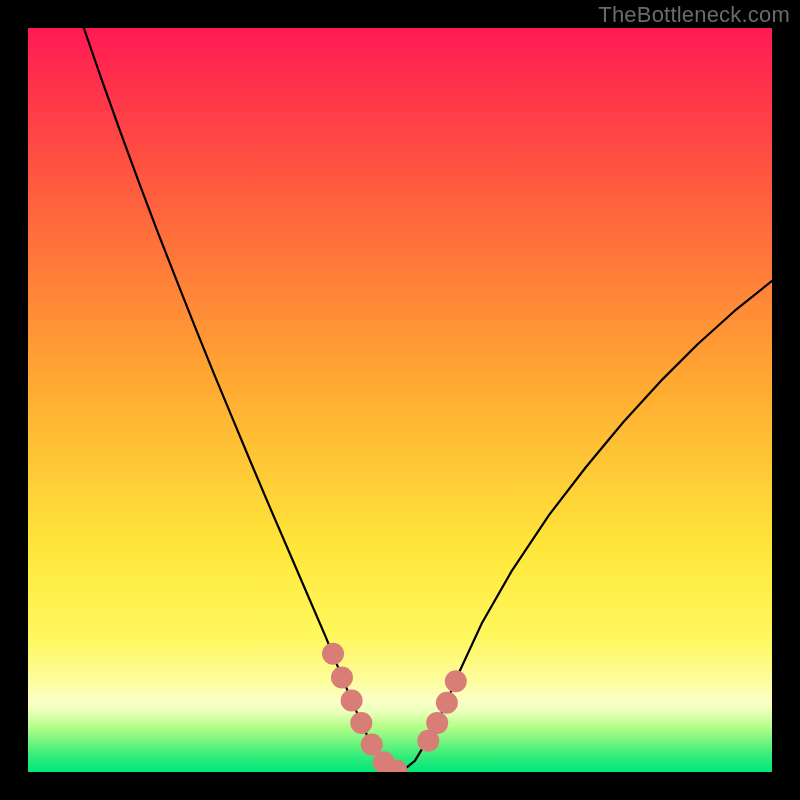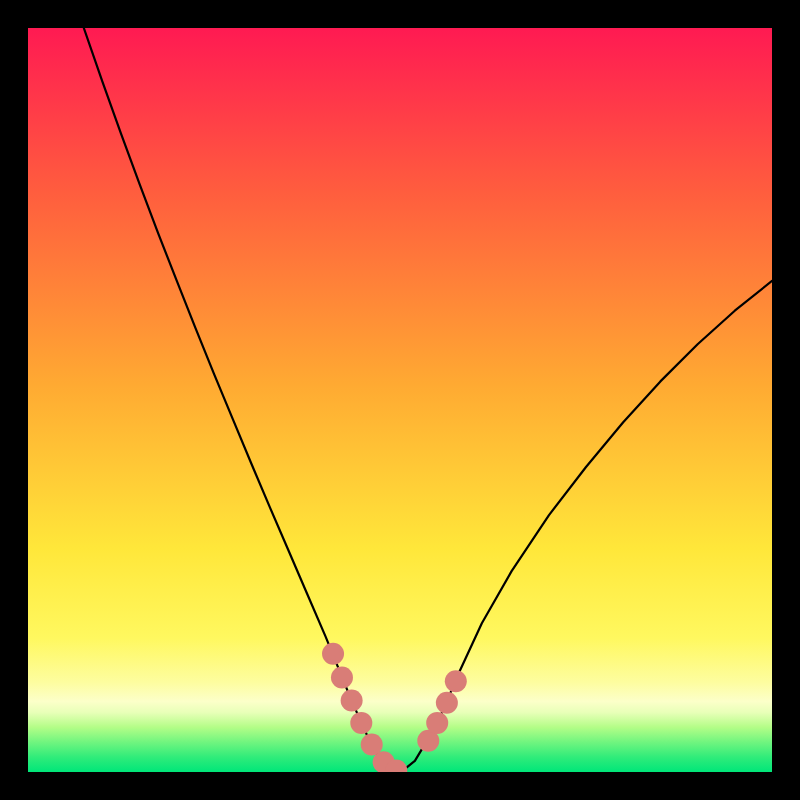--- a/index.html
+++ b/index.html
@@ -34,20 +34,21 @@
     height: 744px;
   }
   svg {
     display: block;
   }
 </style>
 </head>
 <body>
 
 <div class="outer">
+  <div class="watermark">TheBottleneck.com</div>
   <div class="plot">
     <svg id="chart-svg" viewBox="0 0 744 744" width="744" height="744">
       <defs>
         <linearGradient id="bg-grad" x1="0" y1="0" x2="0" y2="1">
           <stop id="g0" offset="0%" stop-color="#ff1a52"></stop>
           <stop offset="22%" stop-color="#ff5d3e"></stop>
           <stop offset="48%" stop-color="#ffaa32"></stop>
           <stop id="g1" offset="70%" stop-color="#ffe73a"></stop>
           <stop offset="82%" stop-color="#fff85f"></stop>
           <stop id="g2" offset="88%" stop-color="#fdfda0"></stop>

